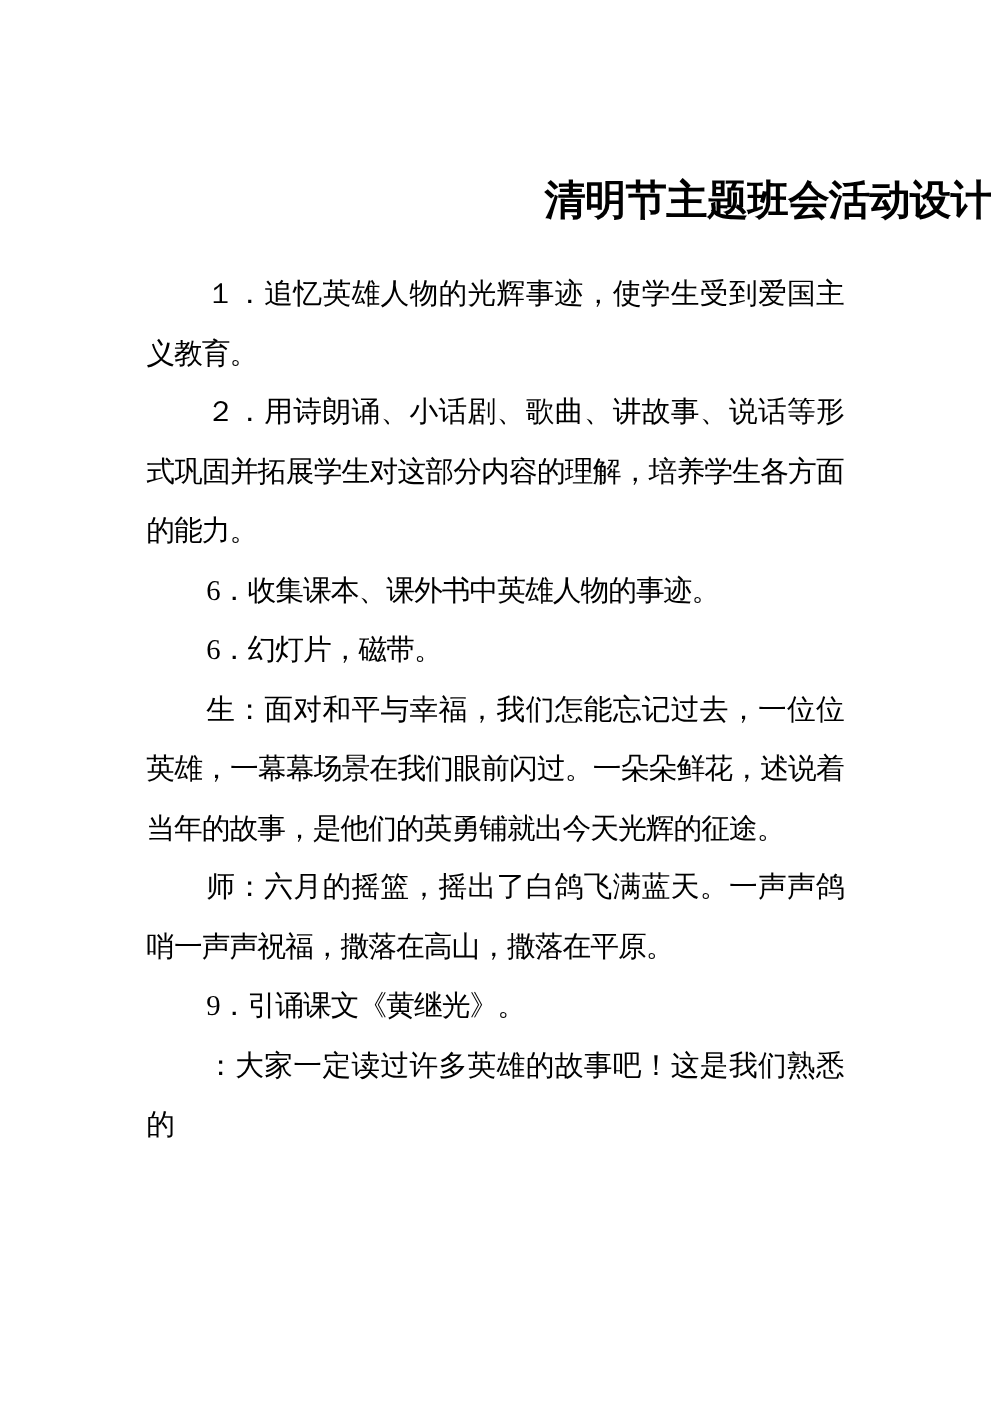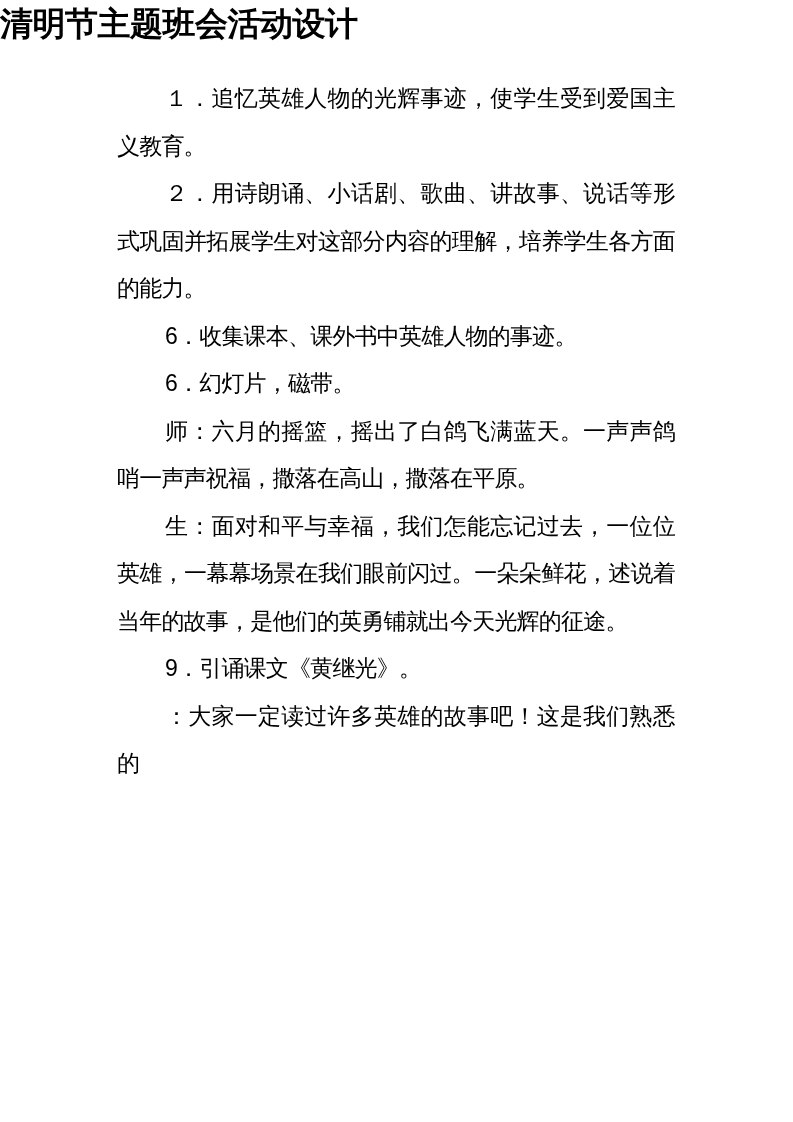--- a/index.html
+++ b/index.html
@@ -11,53 +11,55 @@
     position: relative;
     width: 793px;
     height: 1122px;
     background: #ffffff;
     overflow: hidden;
     font-family: "Liberation Sans", sans-serif;
     color: #000000;
   }
   .title {
     margin: 0;
+    padding-top: 136px;
     font-size: 33px;
     line-height: 48px;
     font-weight: bold;
-    text-align: left;
+    text-align: right;
     letter-spacing: -0.5px;
     color: #000000;
   }
   .content {
     margin: 27px 118px 0 117px;
     width: 558px;
     font-size: 23px;
     line-height: 47.5px;
     letter-spacing: -0.8px;
     text-align: justify;
     text-justify: inter-character;
     text-align-last: left;
     color: #000000;
+    font-family: Liberation Serif, serif;
   }
   .content p {
     margin: 0;
     padding: 0;
     text-indent: 48px;
   }
 </style>
 </head>
 <body>
 
 <div class="page">
   <h1 class="title">清明节主题班会活动设计</h1>
 
   <div class="content">
     <p>１．追忆英雄人物的光辉事迹，使学生受到爱国主义教育。</p>
     <p>２．用诗朗诵、小话剧、歌曲、讲故事、说话等形式巩固并拓展学生对这部分内容的理解，培养学生各方面的能力。</p>
     <p>6．收集课本、课外书中英雄人物的事迹。</p>
     <p>6．幻灯片，磁带。</p>
+    <p>生：面对和平与幸福，我们怎能忘记过去，一位位英雄，一幕幕场景在我们眼前闪过。一朵朵鲜花，述说着当年的故事，是他们的英勇铺就出今天光辉的征途。</p>
     <p>师：六月的摇篮，摇出了白鸽飞满蓝天。一声声鸽哨一声声祝福，撒落在高山，撒落在平原。</p>
-    <p>生：面对和平与幸福，我们怎能忘记过去，一位位英雄，一幕幕场景在我们眼前闪过。一朵朵鲜花，述说着当年的故事，是他们的英勇铺就出今天光辉的征途。</p>
     <p>9．引诵课文《黄继光》。</p>
     <p>：大家一定读过许多英雄的故事吧！这是我们熟悉的</p>
   </div>
 </div>
 
 </body></html>

